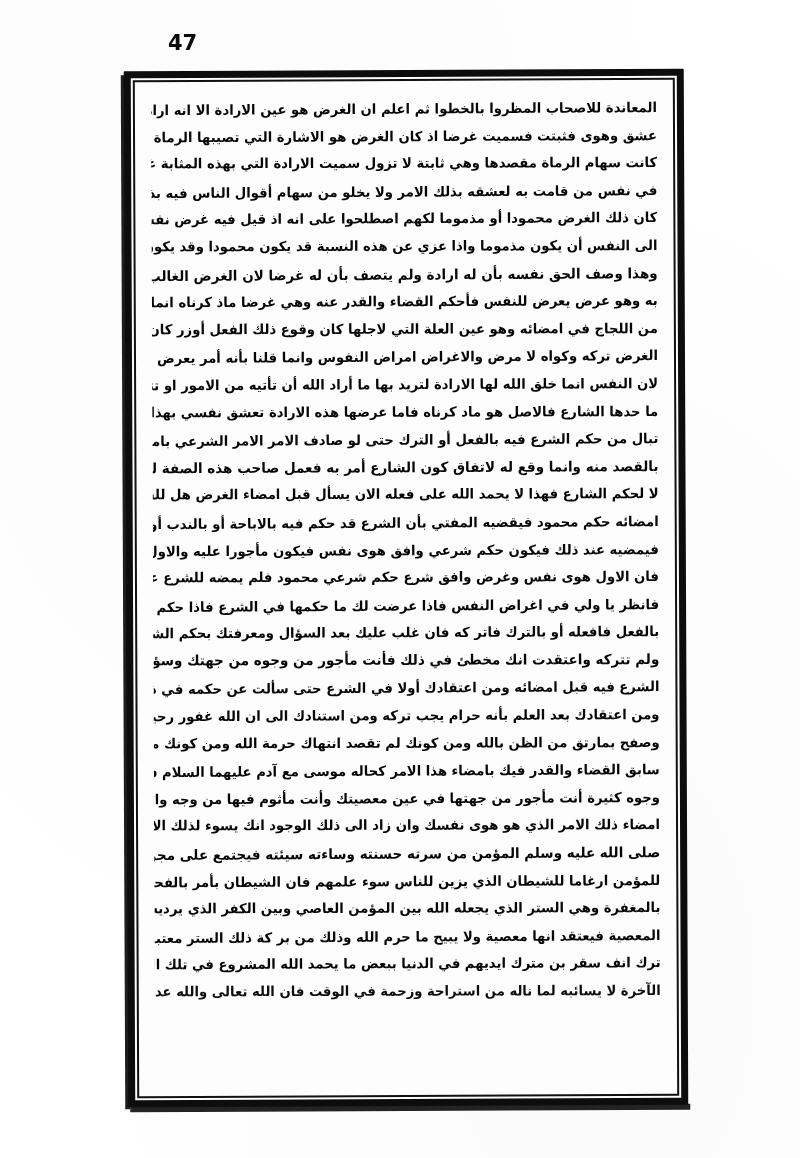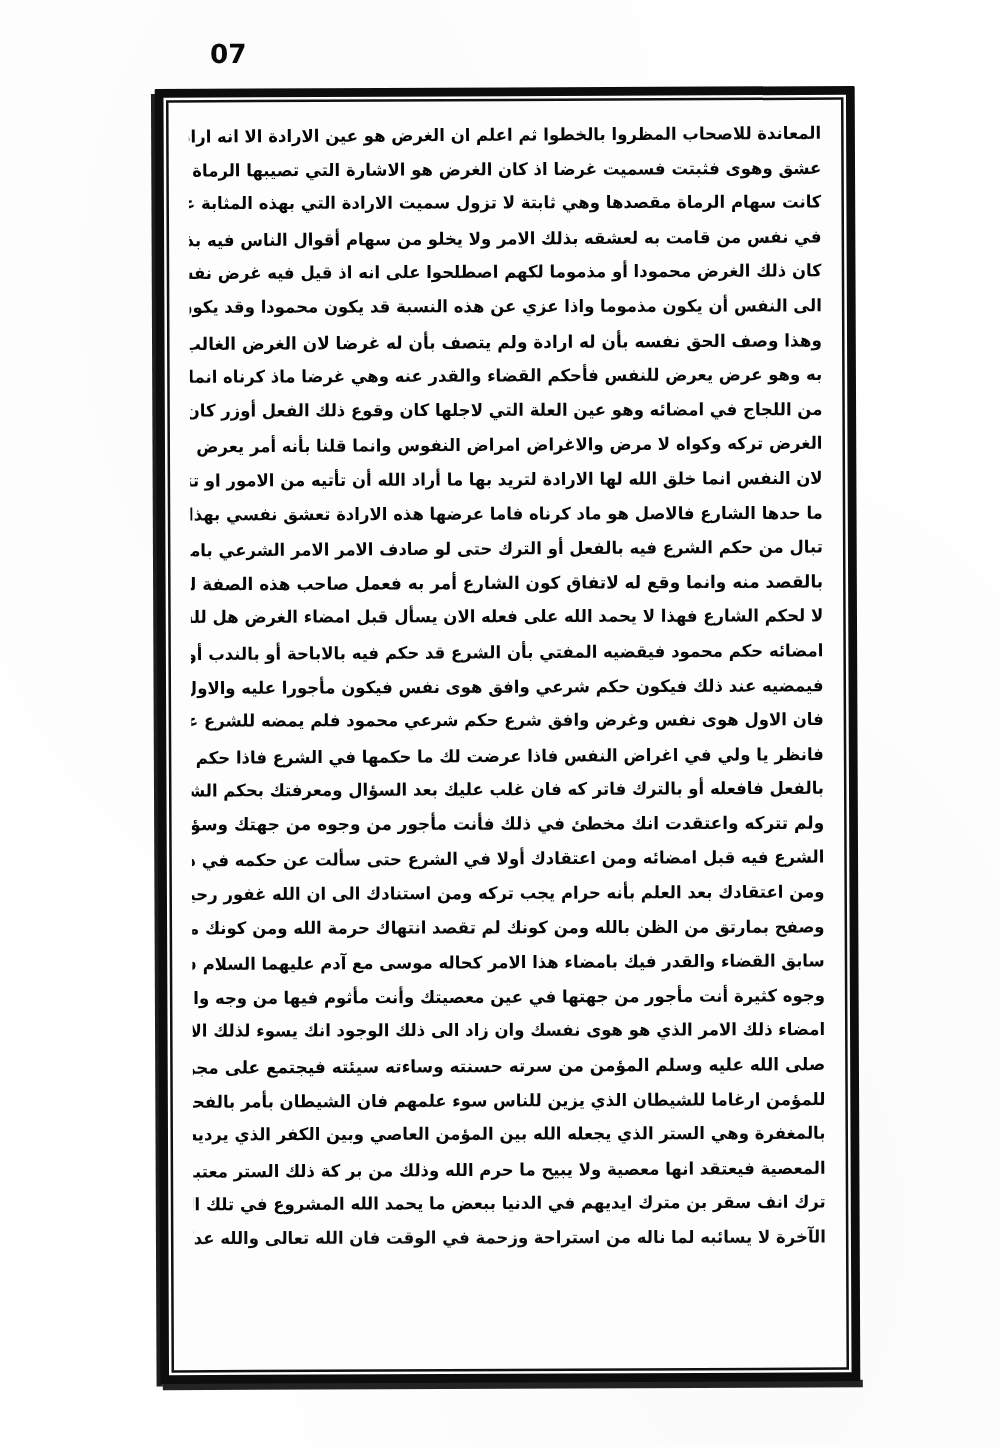--- a/index.html
+++ b/index.html
@@ -133,21 +133,21 @@
   .manuscript-line.last-line { opacity: 0.97; }
 
 </style>
 </head>
 <body>
 
 <div id="scan-page">
 
   <div id="paper-tone"></div>
 
-  <div id="folio-number">70</div>
+  <div id="folio-number">74</div>
 
   <div id="text-frame">
     <div id="frame-shadow-left"></div>
     <div id="frame-shadow-bottom"></div>
     <div id="frame-outer"></div>
     <div id="frame-inner">
       <div id="text-block">
           <div class="manuscript-line">المعاندة للاصحاب المظروا بالخطوا ثم اعلم ان الغرض هو عين الارادة الا انه ارادة للنفس لها</div>
           <div class="manuscript-line">عشق وهوى فثبتت فسميت غرضا اذ كان الغرض هو الاشارة التي تصيبها الرماة للهدف اصلا وانما</div>
           <div class="manuscript-line">كانت سهام الرماة مقصدها وهي ثابتة لا تزول سميت الارادة التي بهذه المثابة غرضا لثبوتها</div>

